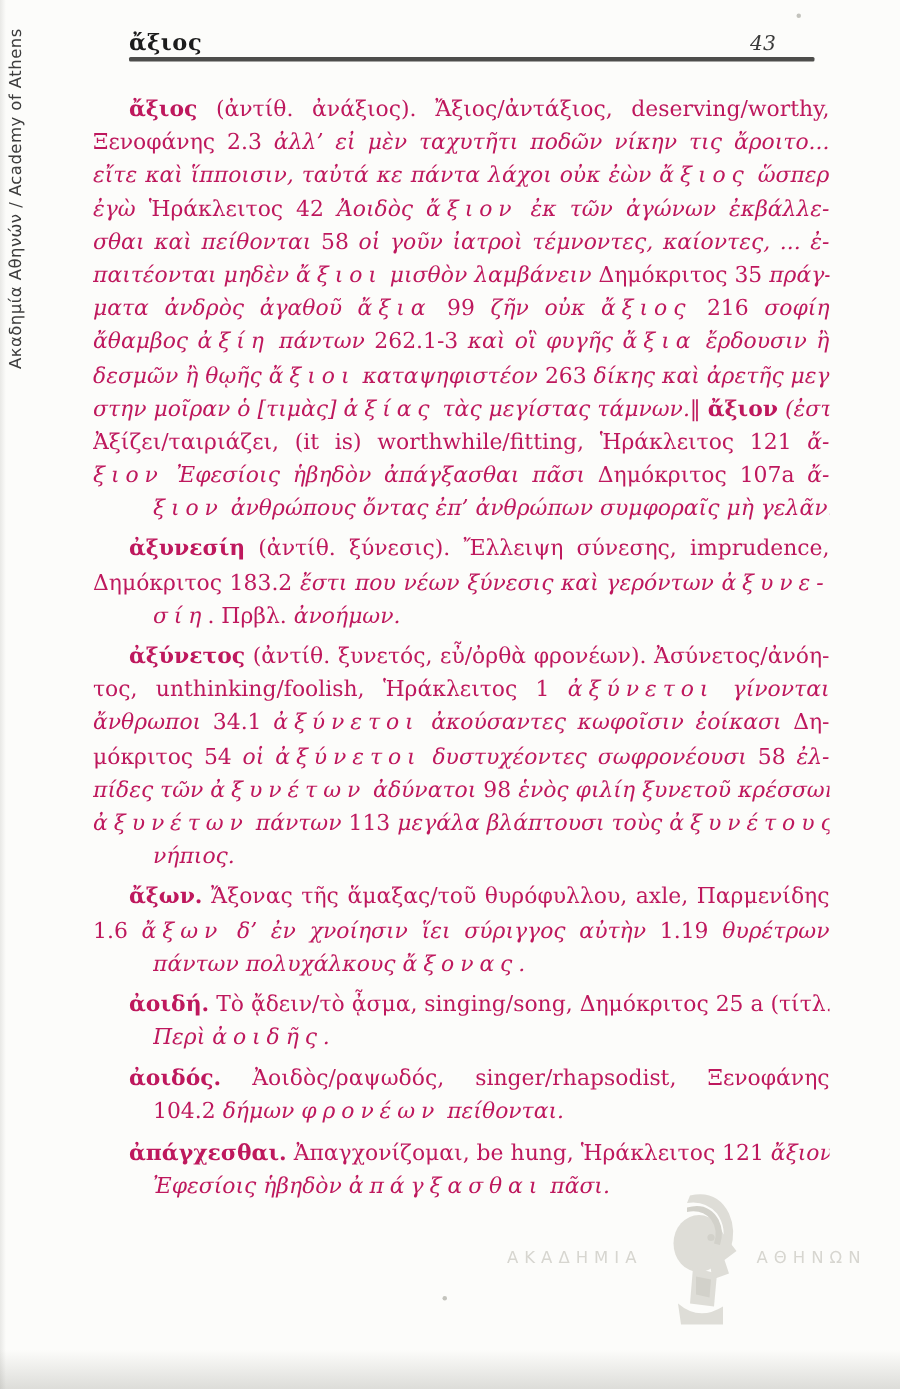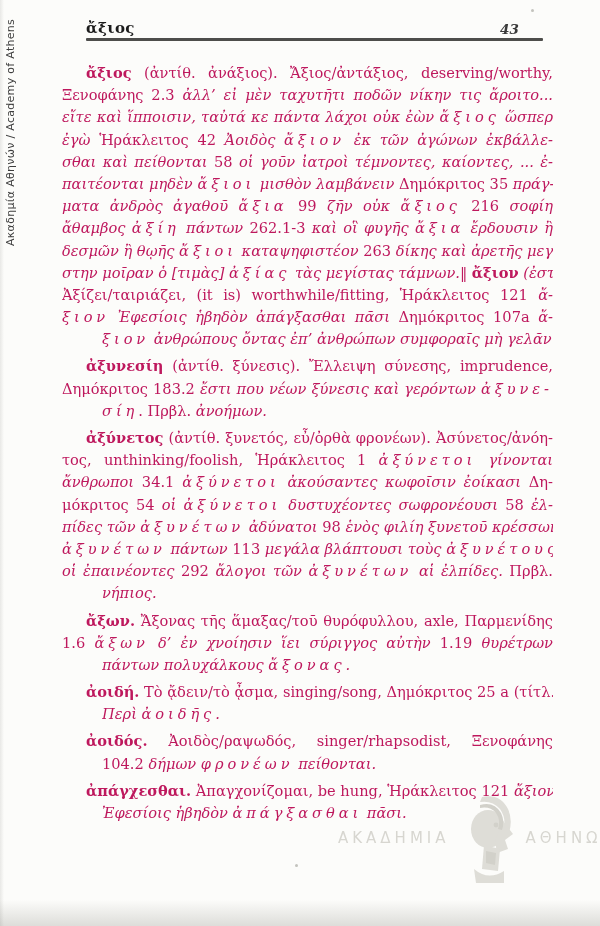--- a/index.html
+++ b/index.html
@@ -14,38 +14,38 @@
   .speck.s1{left:531px;top:9px;}
   .speck.s2{left:295px;top:864px;}
   
   .v-stamp{position:absolute;left:4px;top:46px;height:200px;
         writing-mode:vertical-rl;transform:rotate(180deg);
         font-family:"DejaVu Sans",sans-serif;font-size:11px;color:#3d3d3d;
         letter-spacing:.3px;white-space:nowrap;}
   
   .running-head{position:absolute;left:86px;top:19px;font-weight:bold;font-size:15px;
         color:#1c1c1c;letter-spacing:.4px;}
-  .page-number{position:absolute;left:500px;top:21px;font-size:13.5px;font-style:italic;color:#3a3a3a;font-weight:bold;}
+  .page-number{position:absolute;left:500px;top:21px;font-size:13.5px;font-style:italic;color:#3a3a3a;}
   .rule{position:absolute;left:86px;top:38px;width:457px;height:2.5px;background:#4d4d4b;border-radius:1px;}
   
   #entries{position:absolute;left:62px;top:62px;width:491px;
         font-size:14.6px;line-height:22.2px;color:#be185d;}
   .entry{margin-bottom:5px;}
   .ln{height:22.2px;overflow:hidden;white-space:nowrap;
         text-align:justify;text-align-last:justify;}
   .ln.last{text-align-last:left;margin-left:40px;}
   .ln.first{text-indent:24px;}
   .s-b{font-weight:bold;}
   .s-r{font-style:normal;}
   .s-i{font-style:italic;}
   .s-sp{font-style:italic;letter-spacing:.27em;}
   
   .footer-mark{position:absolute;left:338px;top:790px;width:232px;height:96px;
         display:flex;align-items:center;gap:10px;justify-content:space-between;}
-  .wm-text{font-family:"DejaVu Sans",sans-serif;font-size:15px;color:#d7d6d0;
+  .wm-text{font-family:"DejaVu Sans",sans-serif;font-size:11px;color:#d7d6d0;
         letter-spacing:4px;white-space:nowrap;}
   .emblem{flex:0 0 auto;}
 </style>
 </head>
 <body>
 
 <div class="page">
 
   <div class="v-stamp">Ακαδημία Αθηνών / Academy of Athens</div>
 
@@ -74,21 +74,20 @@
         <div class="ln"><span class="s-r">Δημόκριτος 183.2 </span><span class="s-i"><span>ἔστι που νέων ξύνεσις καὶ γερόντων </span></span><span class="s-sp"><span>ἀξυνε-</span></span></div>
         <div class="ln last"><span class="s-sp"><span>σίη</span></span><span class="s-r">. Πρβλ. </span><span class="s-i"><span>ἀνοήμων.</span></span></div>
       </div>
       <div class="entry">
         <div class="ln first"><span class="s-b">ἀξύνετος</span><span class="s-r"> (ἀντίθ. ξυνετός, εὖ/ὀρθὰ φρονέων). Ἀσύνετος/ἀνόη-</span></div>
         <div class="ln"><span class="s-r">τος, </span><span class="s-r">unthinking/foolish, </span><span class="s-r">Ἡράκλειτος 1 </span><span class="s-sp"><span>ἀξύνετοι</span></span><span class="s-i"><span> γίνονται</span></span></div>
         <div class="ln"><span class="s-i"><span>ἄνθρωποι </span></span><span class="s-r">34.1 </span><span class="s-sp"><span>ἀξύνετοι</span></span><span class="s-i"><span> ἀκούσαντες κωφοῖσιν ἐοίκασι </span></span><span class="s-r">Δη-</span></div>
         <div class="ln"><span class="s-r">μόκριτος 54 </span><span class="s-i"><span>οἱ </span></span><span class="s-sp"><span>ἀξύνετοι</span></span><span class="s-i"><span> δυστυχέοντες σωφρονέουσι </span></span><span class="s-r">58</span><span class="s-i"><span> ἐλ-</span></span></div>
         <div class="ln"><span class="s-i"><span>πίδες τῶν </span></span><span class="s-sp"><span>ἀξυνέτων</span></span><span class="s-i"><span> ἀδύνατοι </span></span><span class="s-r">98</span><span class="s-i"><span> ἑνὸς φιλίη ξυνετοῦ κρέσσων</span></span></div>
         <div class="ln"><span class="s-sp"><span>ἀξυνέτων</span></span><span class="s-i"><span> πάντων </span></span><span class="s-r">113</span><span class="s-i"><span> μεγάλα βλάπτουσι τοὺς </span></span><span class="s-sp"><span>ἀξυνέτους</span></span></div>
-        <div class="ln"><span class="s-i"><span>οἱ ἐπαινέοντες </span></span><span class="s-r">292</span><span class="s-i"><span> ἄλογοι τῶν </span></span><span class="s-sp"><span>ἀξυνέτων</span></span><span class="s-i"><span> αἱ ἐλπίδες. </span></span><span class="s-r">Πρβλ.</span></div>
         <div class="ln last"><span class="s-i"><span>νήπιος.</span></span></div>
       </div>
       <div class="entry">
         <div class="ln first"><span class="s-b">ἄξων.</span><span class="s-r"> Ἄξονας τῆς ἅμαξας/τοῦ θυρόφυλλου, </span><span class="s-r">axle, </span><span class="s-r">Παρμενίδης</span></div>
         <div class="ln"><span class="s-r">1.6 </span><span class="s-sp"><span>ἄξων</span></span><span class="s-i"><span> δ’ ἐν χνοίησιν ἵει σύριγγος αὐτὴν </span></span><span class="s-r">1.19</span><span class="s-i"><span> θυρέτρων</span></span></div>
         <div class="ln last"><span class="s-i"><span>πάντων πολυχάλκους </span></span><span class="s-sp"><span>ἄξονας</span></span><span class="s-i"><span>.</span></span></div>
       </div>
       <div class="entry">
         <div class="ln first"><span class="s-b">ἀοιδή.</span><span class="s-r"> Τὸ ᾄδειν/τὸ ᾆσμα, </span><span class="s-r">singing/song, </span><span class="s-r">Δημόκριτος 25 a (τίτλ.)</span></div>
         <div class="ln last"><span class="s-i"><span>Περὶ </span></span><span class="s-sp"><span>ἀοιδῆς</span></span><span class="s-i"><span>.</span></span></div>

